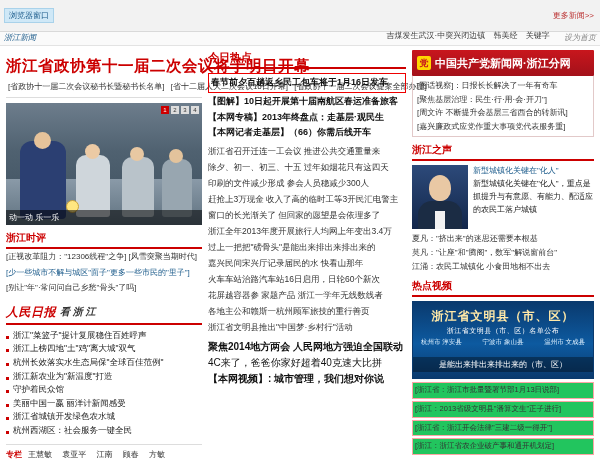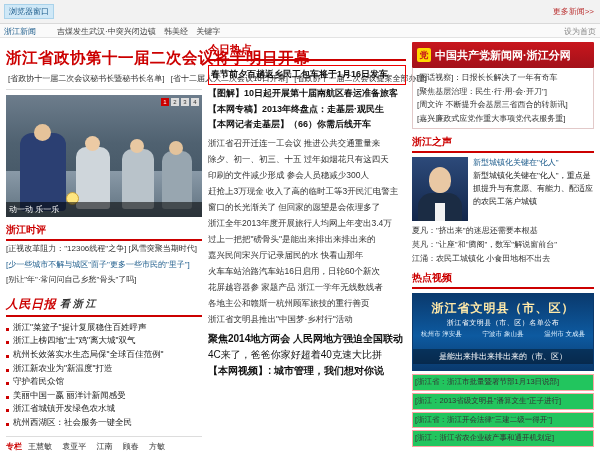--- a/index.html
+++ b/index.html
@@ -9,60 +9,61 @@
     background: #ffffff;
     font-family: "Liberation Sans", sans-serif;
     font-size: 9px;
     color: #222;
     overflow: hidden;
   }
   .page { width: 600px; height: 468px; position: relative; background:#fff; }
 
   
   .topbar {
-    height: 24px;
+    height: 32px;
     background: #f2f2f2;
     border-bottom: 1px solid #d9d9d9;
     display: flex;
     align-items: center;
     font-size: 8px;
     color: #333;
     padding: 0 4px;
   }
   .topbar .tb-left {
     background: #cfe8f7;
     color: #1a5a8a;
     padding: 1px 4px;
     border: 1px solid #a9d2ea;
     font-size: 8px;
     white-space: nowrap;
   }
   .topbar .tb-center {
     flex: 1;
-    text-align: left;
+    text-align: right;
     color: #444;
     white-space: nowrap;
     overflow: hidden;
     margin-top: 40px;
   }
   .topbar .tb-center span { margin: 0 3px; }
   .topbar .tb-right {
     color: #b33; white-space: nowrap; padding-right:2px;
   }
 
   
   .secondbar {
     height: 14px;
     background: #fafafa;
     border-bottom: 1px solid #e3e3e3;
     display: flex;
-    align-items: flex-end;
+    align-items: flex-start;
     font-size: 8px;
     color: #555;
     padding: 0 4px;
+    font-style: italic;
   }
   .secondbar .crumb { color:#1a5a8a; }
   .secondbar .rightsm { margin-left:auto; color:#888; }
 
   
   .wrap {
     display: flex;
     padding: 4px 6px 0 6px;
     gap: 6px;
     height: 440px;

